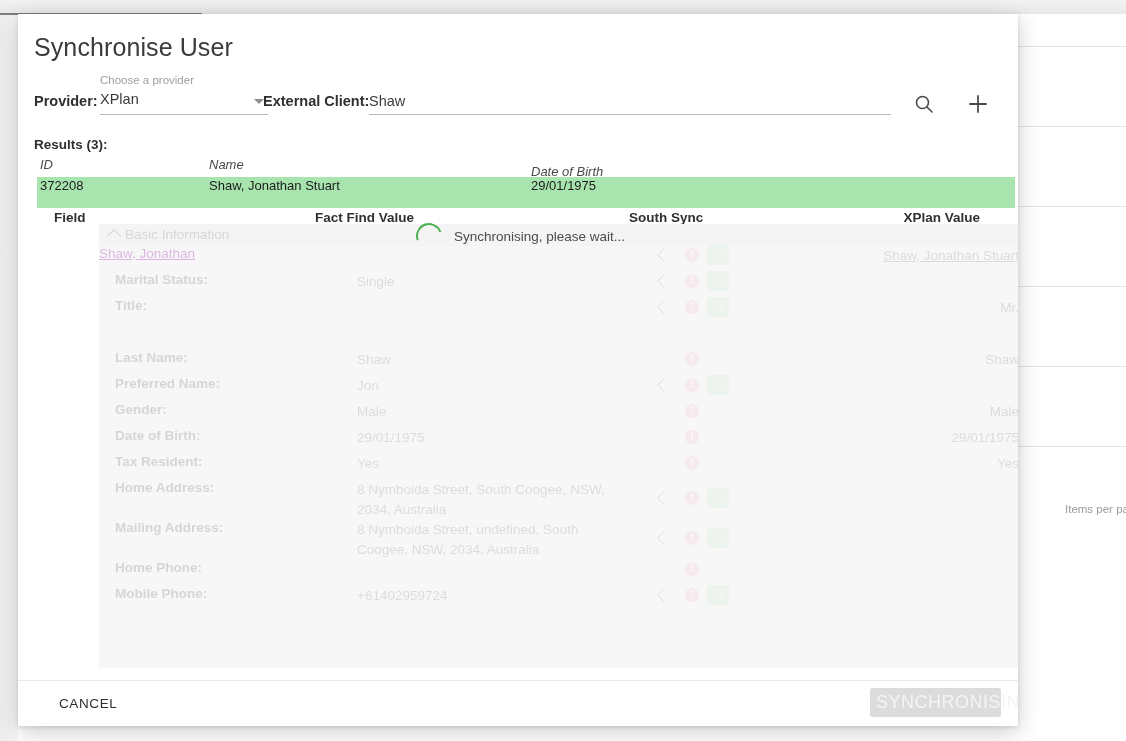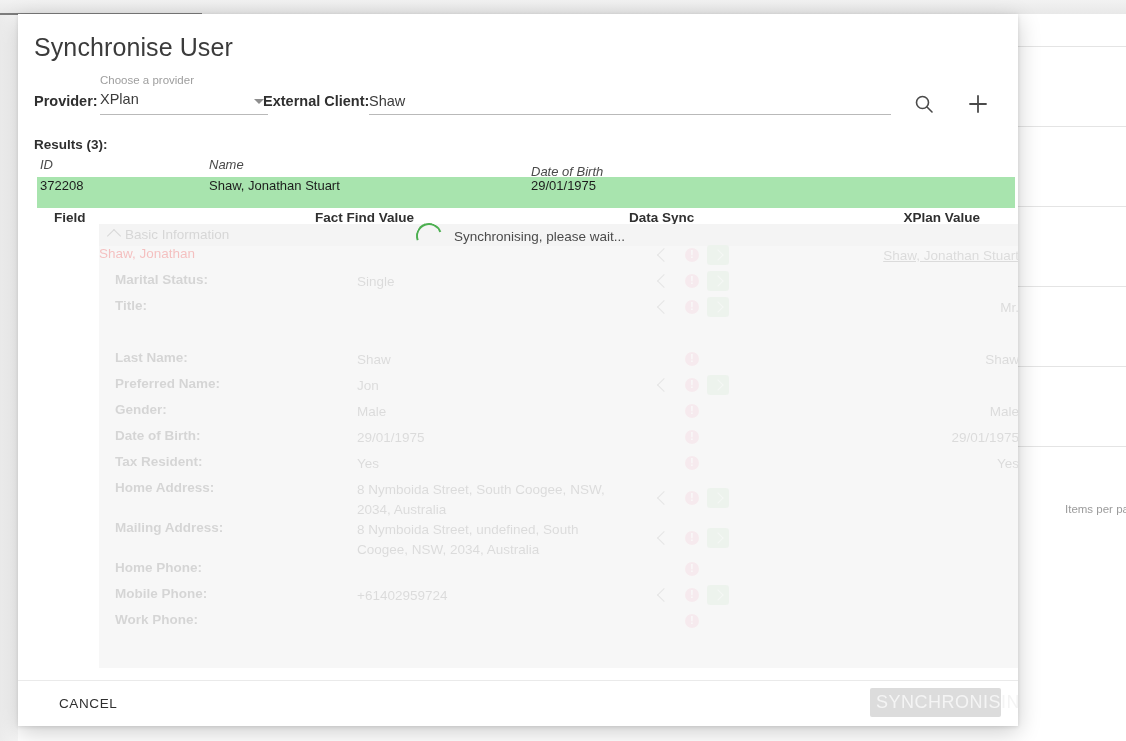--- a/index.html
+++ b/index.html
@@ -182,21 +182,22 @@
     position: absolute; left: 26px; top: 3px;
     font-size: 13.5px; color: #8d8d8d;
   }
 
   .field-row { position: absolute; left: 0; width: 936px; }
   .f-label {
     position: absolute; left: 16px; top: 0;
     font-size: 13.5px; color: #8a8a8a; font-weight: bold;
   }
   .f-label.linkish {
-    left: 0px; font-weight: normal; color: #ef4444;
+    left: 0px; font-weight: normal; color: #a21caf;
+    text-decoration: underline;
   }
   .f-fact {
     position: absolute; left: 258px; top: 0;
     width: 258px;
     font-size: 13.5px; color: #9e9e9e;
     line-height: 20px;
   }
   .f-xplan {
     position: absolute; right: 16px; top: 0;
     font-size: 13.5px; color: #9e9e9e; text-align: right;
@@ -355,21 +356,21 @@
 
   <div id="result-row">
     <span class="rr-id">372208</span>
     <span class="rr-name">Shaw, Jonathan Stuart</span>
     <span class="rr-dob">29/01/1975</span>
   </div>
 
   <div id="table-head">
     <span class="th-field">Field</span>
     <span class="th-fact">Fact Find Value</span>
-    <span class="th-sync">Data Sync</span>
+    <span class="th-sync">South Sync</span>
     <span class="th-xplan">XPlan Value</span>
   </div>
 
   <div id="table-body">
     <div id="table-inner">
         <div class="group-row open" style="top: 0px;">
           <span class="caret"></span>
           <span class="glabel">Basic Information</span>
         </div>
         <div class="field-row" style="top: 22px; height: 26px;">
@@ -475,28 +476,20 @@
         <div class="field-row" style="top: 362px; height: 26px;">
           <span class="f-label">Mobile Phone:</span>
           <span class="f-fact">+61402959724</span>
           <span class="f-xplan"></span>
           <div class="sync-cell" style="top: 0px;">
             <span class="chev-left"></span>
             <span class="warn-dot"></span>
             <span class="push-btn"></span>
           </div>
         </div>
-        <div class="field-row" style="top: 388px; height: 26px;">
-          <span class="f-label">Work Phone:</span>
-          <span class="f-fact"></span>
-          <span class="f-xplan"></span>
-          <div class="sync-cell" style="top: 0px;">
-            <span class="warn-dot"></span>
-          </div>
-        </div>
       </div>
 
     <div id="scroll-track">
       <div id="scroll-up"></div>
       <div id="scroll-thumb"></div>
       <div id="scroll-down"></div>
     </div>
   </div>
 
   <div id="sync-overlay">

